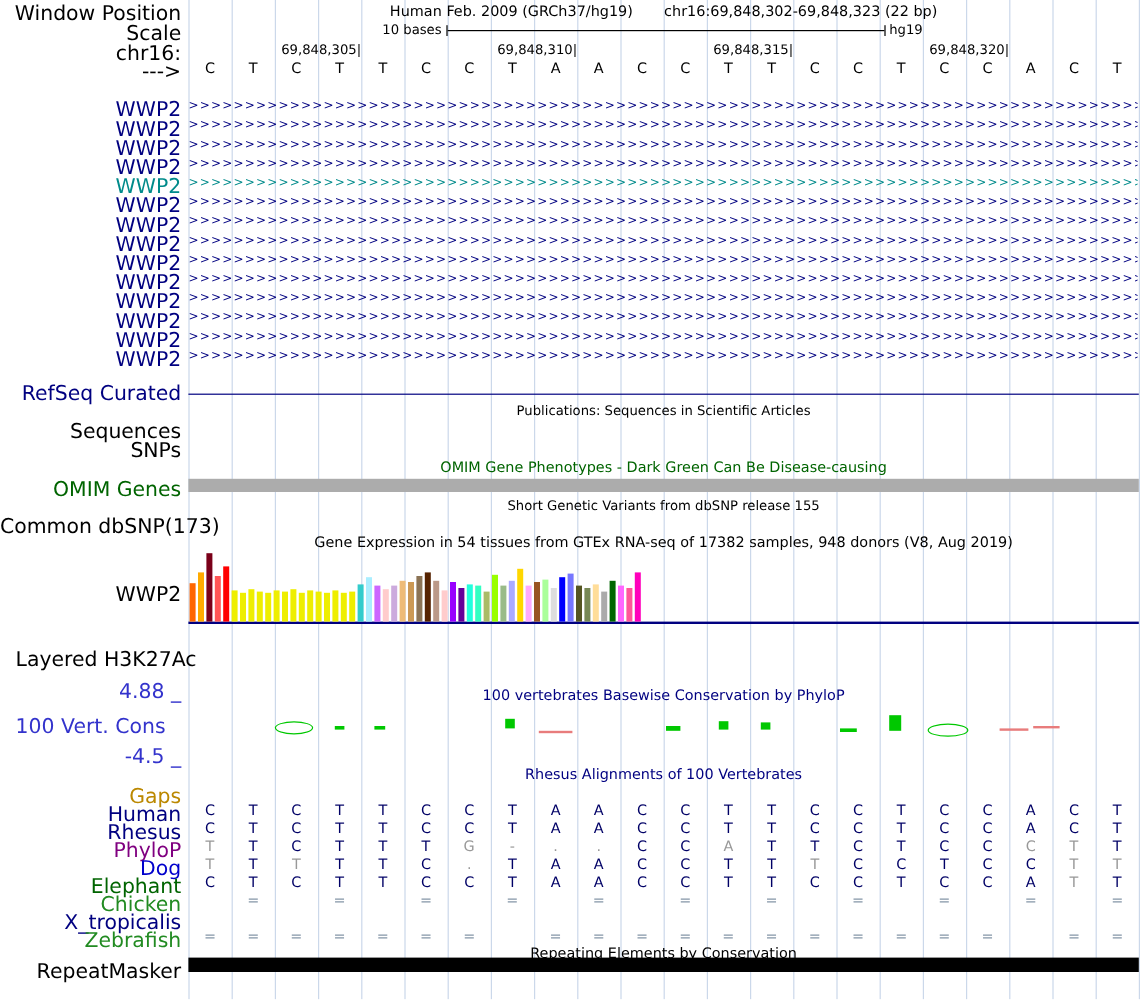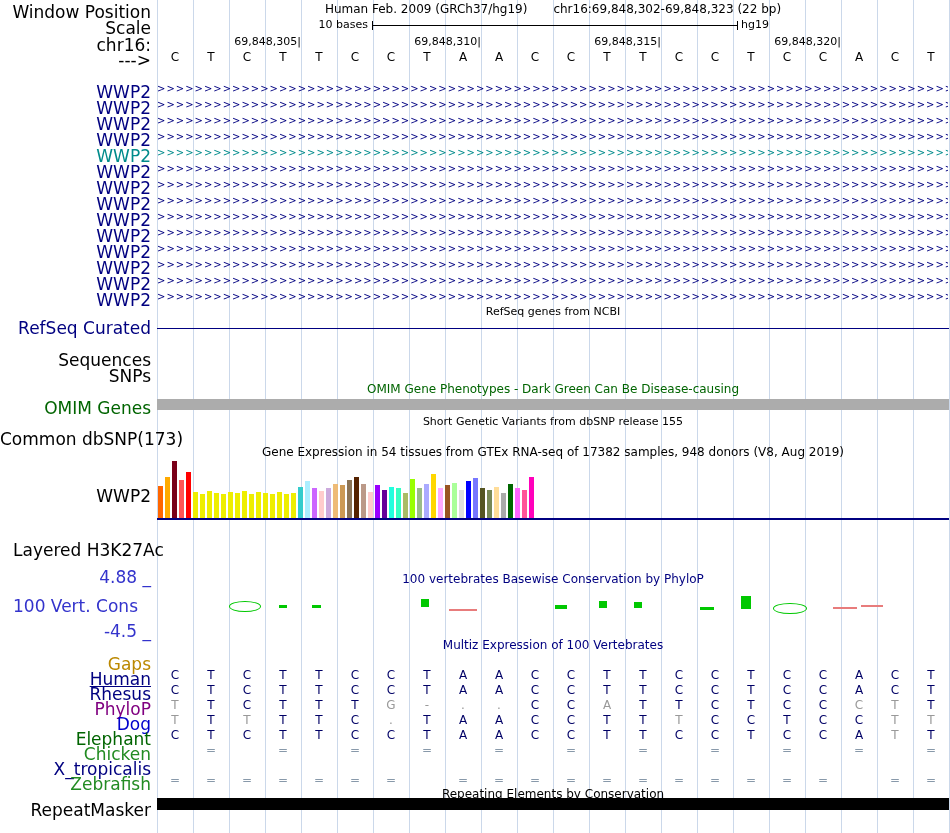--- a/index.html
+++ b/index.html
@@ -45,24 +45,24 @@
 
   <div class="lbl" style="top:18px">Scale</div>
   <div class="scale-txt" style="left:157px;top:18px;width:211px;text-align:right">10 bases</div>
   <div class="scalebar"></div>
   <div class="scale-txt" style="left:741px;top:18px">hg19</div>
 
   <div class="lbl" style="top:35px">chr16:</div>
   <div class="lbl" style="top:50px">---&gt;</div>
 
 
-  <div class="title small" style="top:305px">RefSeq genes from NCBI</div>
   <div class="lbl navy" style="top:318px">RefSeq Curated</div>
   <div class="hline" style="top:328px;height:1px;background:var(--navy)"></div>
 
+  <div class="title small" style="top:336px">Publications: Sequences in Scientific Articles</div>
   <div class="lbl" style="top:350px">Sequences</div>
   <div class="lbl" style="top:366px">SNPs</div>
 
   <div class="title green" style="top:382px">OMIM Gene Phenotypes - Dark Green Can Be Disease-causing</div>
   <div class="lbl green" style="top:398px">OMIM Genes</div>
   <div class="hline" style="top:399px;height:11px;background:var(--gray-bar)"></div>
 
   <div class="title small" style="top:415px">Short Genetic Variants from dbSNP release 155</div>
   <div class="lbl" style="top:429px">Common dbSNP(173)</div>
 
@@ -70,21 +70,21 @@
   <div class="lbl" style="top:486px">WWP2</div>
   <div class="hline" style="top:518px;height:2px;background:var(--navy)"></div>
 
   <div class="lbl lbl-left" style="top:540px">Layered H3K27Ac</div>
 
   <div class="lbl blue" style="top:567px">4.88 _</div>
   <div class="title navy" style="top:572px">100 vertebrates Basewise Conservation by PhyloP</div>
   <div class="lbl lbl-left blue" style="top:596px">100 Vert. Cons</div>
   <div class="lbl blue" style="top:621px">-4.5 _</div>
 
-  <div class="title navy" style="top:638px">Multiz Expression of 100 Vertebrates</div>
+  <div class="title navy" style="top:638px">Rhesus Alignments of 100 Vertebrates</div>
 
   <div class="title" style="top:787px">Repeating Elements by Conservation</div>
   <div class="hline" style="top:798px;height:12px;background:var(--black-bar)"></div>
   <div class="lbl" style="top:800px">RepeatMasker</div>
 
 <div class="grid" style="left: 157px;"></div>
     <div class="grid" style="left: 193px;"></div>
     <div class="grid" style="left: 229px;"></div>
     <div class="grid" style="left: 265px;"></div>
     <div class="grid" style="left: 301px;"></div>
@@ -225,21 +225,21 @@
       <div class="cons-fill" style="left: 398px; top: 40px; width: 12px; height: 4px;"></div>
       <div class="cons-fill" style="left: 442px; top: 36px; width: 8px; height: 7px;"></div>
       <div class="cons-fill" style="left: 477px; top: 37px; width: 8px; height: 6px;"></div>
       <div class="cons-fill" style="left: 543px; top: 42px; width: 14px; height: 3px;"></div>
       <div class="cons-fill" style="left: 584px; top: 31px; width: 10px; height: 13px;"></div>
       <div class="cons-oval" style="left: 616px; top: 38px; width: 32px; height: 9px;"></div>
       <div class="cons-red" style="left: 676px; top: 42px; width: 24px; height: 2px;"></div>
       <div class="cons-red" style="left: 704px; top: 40px; width: 22px; height: 2px;"></div>
     </div>
     <div class="lbl" style="top: 654px; color: rgb(187, 136, 0);">Gaps</div>
-    <div class="lbl" style="top: 669px; color: rgb(0, 0, 128); text-decoration: underline;">Human</div>
+    <div class="lbl" style="top: 669px; color: rgb(0, 0, 128);">Human</div>
     <div class="acell" style="left: 157px; top: 668px; color: var(--alignment-letter);">C</div>
     <div class="acell" style="left: 193px; top: 668px; color: var(--alignment-letter);">T</div>
     <div class="acell" style="left: 229px; top: 668px; color: var(--alignment-letter);">C</div>
     <div class="acell" style="left: 265px; top: 668px; color: var(--alignment-letter);">T</div>
     <div class="acell" style="left: 301px; top: 668px; color: var(--alignment-letter);">T</div>
     <div class="acell" style="left: 337px; top: 668px; color: var(--alignment-letter);">C</div>
     <div class="acell" style="left: 373px; top: 668px; color: var(--alignment-letter);">C</div>
     <div class="acell" style="left: 409px; top: 668px; color: var(--alignment-letter);">T</div>
     <div class="acell" style="left: 445px; top: 668px; color: var(--alignment-letter);">A</div>
     <div class="acell" style="left: 481px; top: 668px; color: var(--alignment-letter);">A</div>

